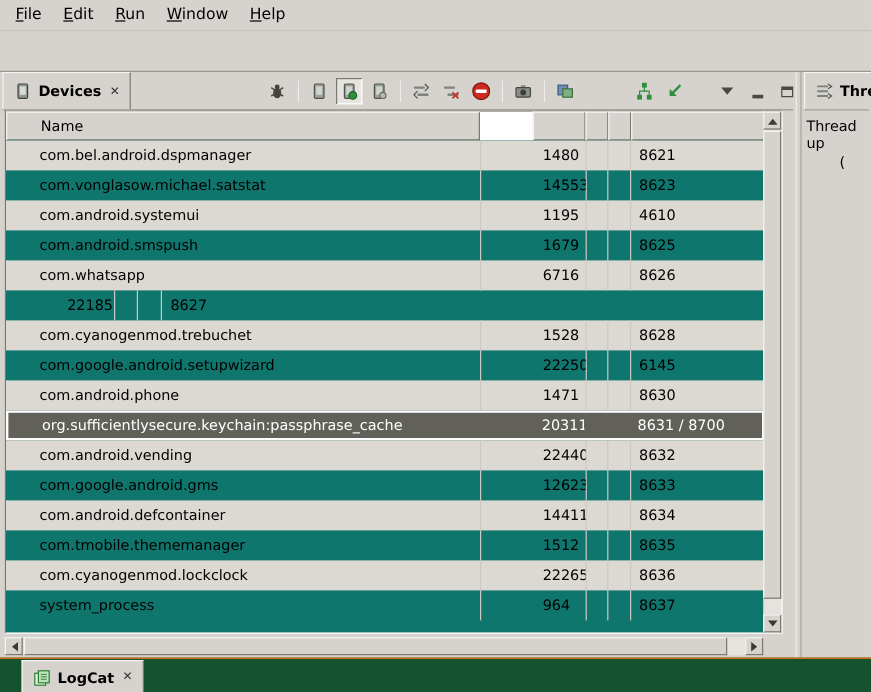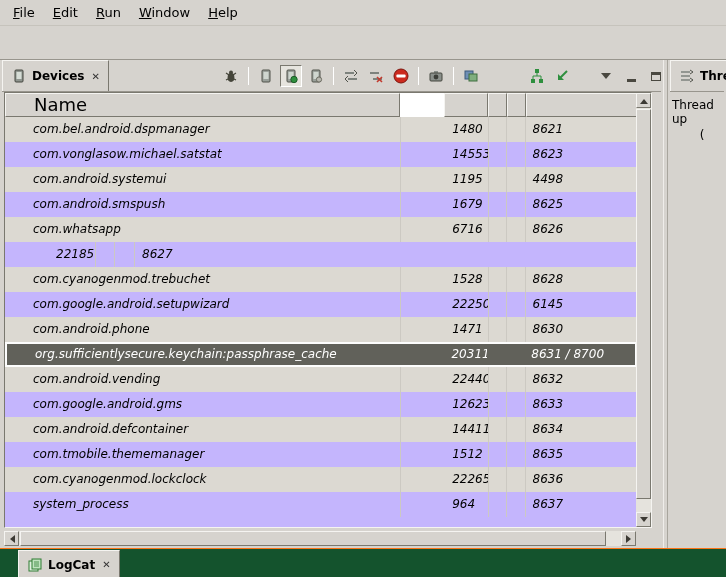--- a/index.html
+++ b/index.html
@@ -43,22 +43,22 @@
   .tspacer-lg { width:38px; } .tspacer-sm { width:16px; }
   .chev { width:0; height:0; border:5px solid transparent; border-top:6px solid #4a4840; margin-top:5px; }
   .minbar { width:9px; height:3px; background:#4a4840; margin-top:8px; }
   .maxbox { width:10px; height:9px; border:1px solid #4a4840; border-top:3px solid #4a4840; }
 
   
   .table { position:absolute; left:4px; top:32px; width:648px; height:436px;
            background:#fff; border:1px solid; border-color:#7a786f #f5f4f1 #f5f4f1 #7a786f; }
   .thead { display:flex; height:24px; width:632px; }
   .th { background:#d6d3ce; border:1px solid; border-color:#f5f4f1 #7a786f #7a786f #f5f4f1;
-        height:24px; line-height:22px; padding-left:8px; font-size:18px; overflow:hidden; cursor:default; }
-  .tbody { position:relative; width:632px; height:410px; overflow:hidden; background:#c4b5fd;font-style:italic; }
+        height:24px; line-height:22px; padding-left:8px; font-size:12px; overflow:hidden; cursor:default; }
+  .tbody { position:relative; width:632px; height:410px; overflow:hidden; background:#0f766e; }
   .row { display:flex; height:25px; line-height:25px; width:632px; cursor:default; }
   .row.alt { background:#dcd9d2; }
   .row.selected { background:#61615a; color:#fff; border:2px solid #fdfdfd; line-height:21px; }
   .cell { height:100%; overflow:hidden; white-space:nowrap; border-right:1px solid #ccc9c2; }
   .row.selected .cell { border-right-color:transparent; }
   .c-name { width:426px; padding-left:28px; }
   .c-pid  { width:47px;  padding-left:7px;margin-left:44px; }
   .c-a    { width:19px; }
   .c-b    { width:20px; }
   .c-port { width:120px; padding-left:7px; border-right:none; }
@@ -234,21 +234,21 @@
               <div class="cell c-pid">14553</div>
               <div class="cell c-a"></div>
               <div class="cell c-b"></div>
               <div class="cell c-port">8623</div>
             </div>
             <div class="row alt">
               <div class="cell c-name">com.android.systemui</div>
               <div class="cell c-pid">1195</div>
               <div class="cell c-a"></div>
               <div class="cell c-b"></div>
-              <div class="cell c-port">4498</div>
+              <div class="cell c-port">4610</div>
             </div>
             <div class="row">
               <div class="cell c-name">com.android.smspush</div>
               <div class="cell c-pid">1679</div>
               <div class="cell c-a"></div>
               <div class="cell c-b"></div>
               <div class="cell c-port">8625</div>
             </div>
             <div class="row alt">
               <div class="cell c-name">com.whatsapp</div>

